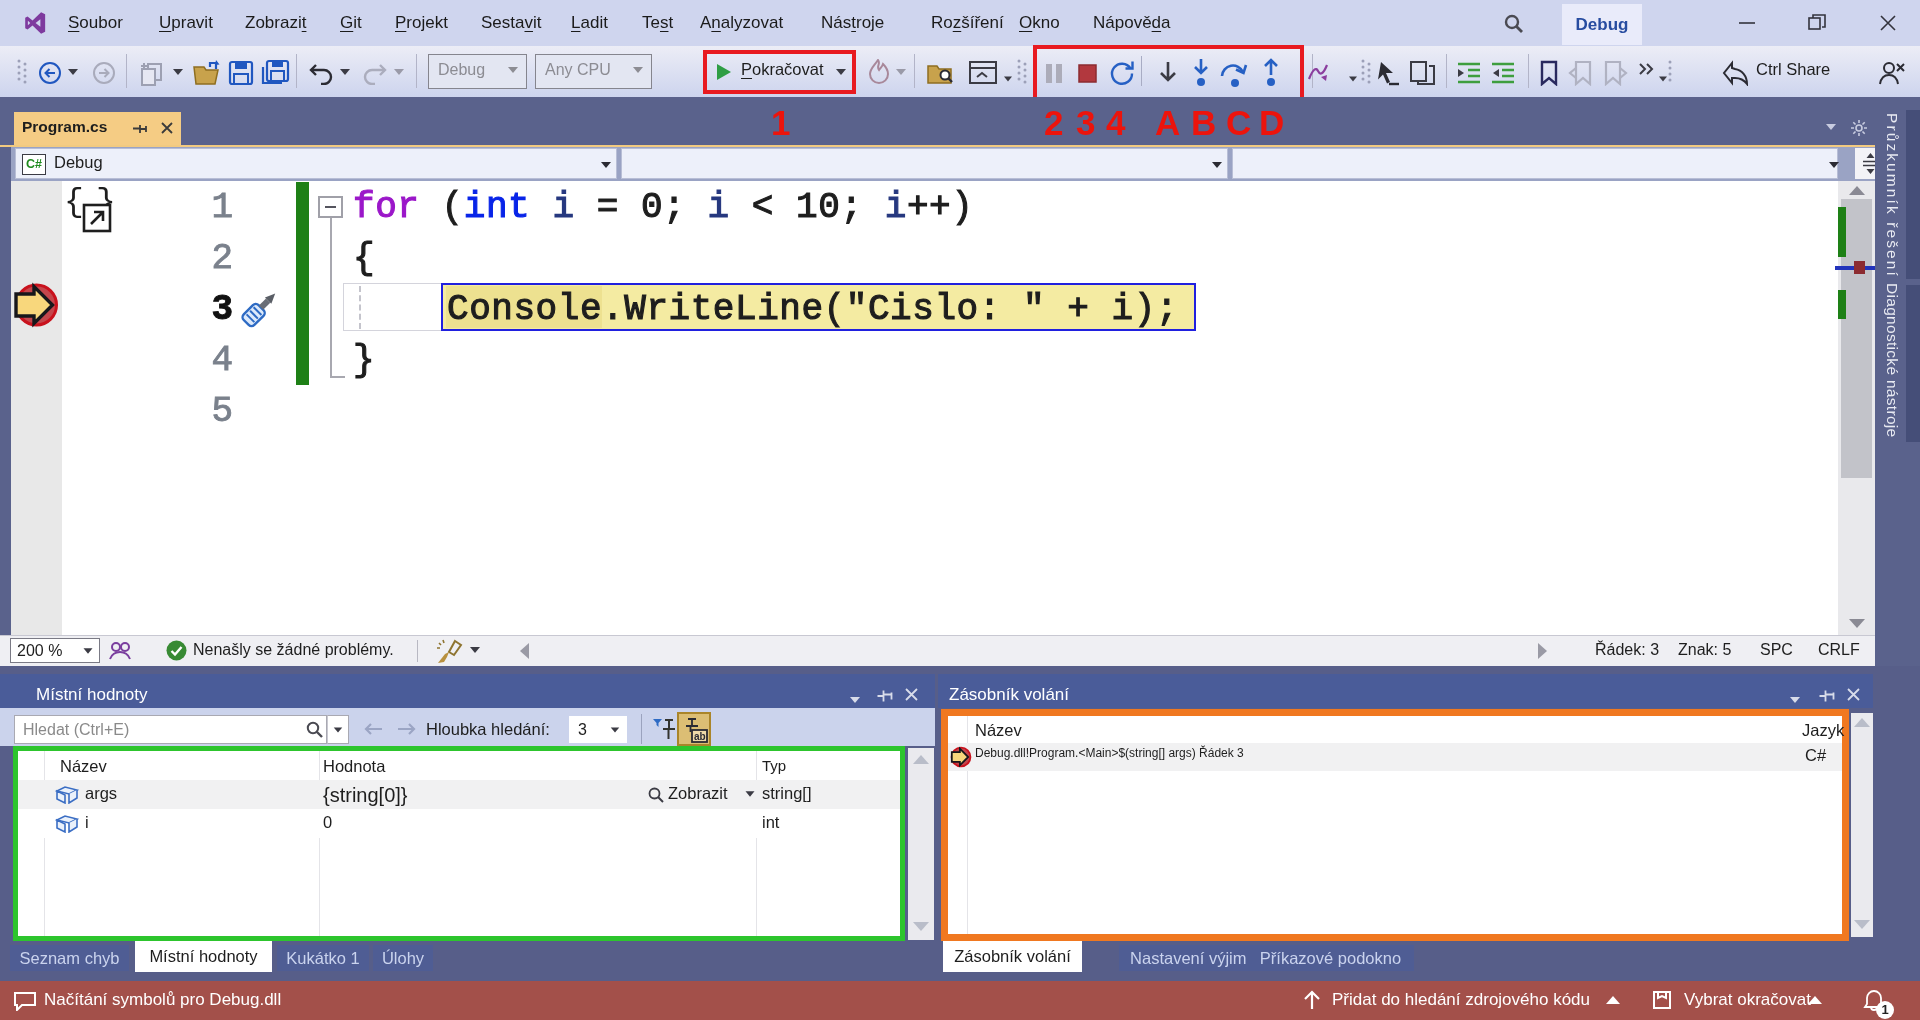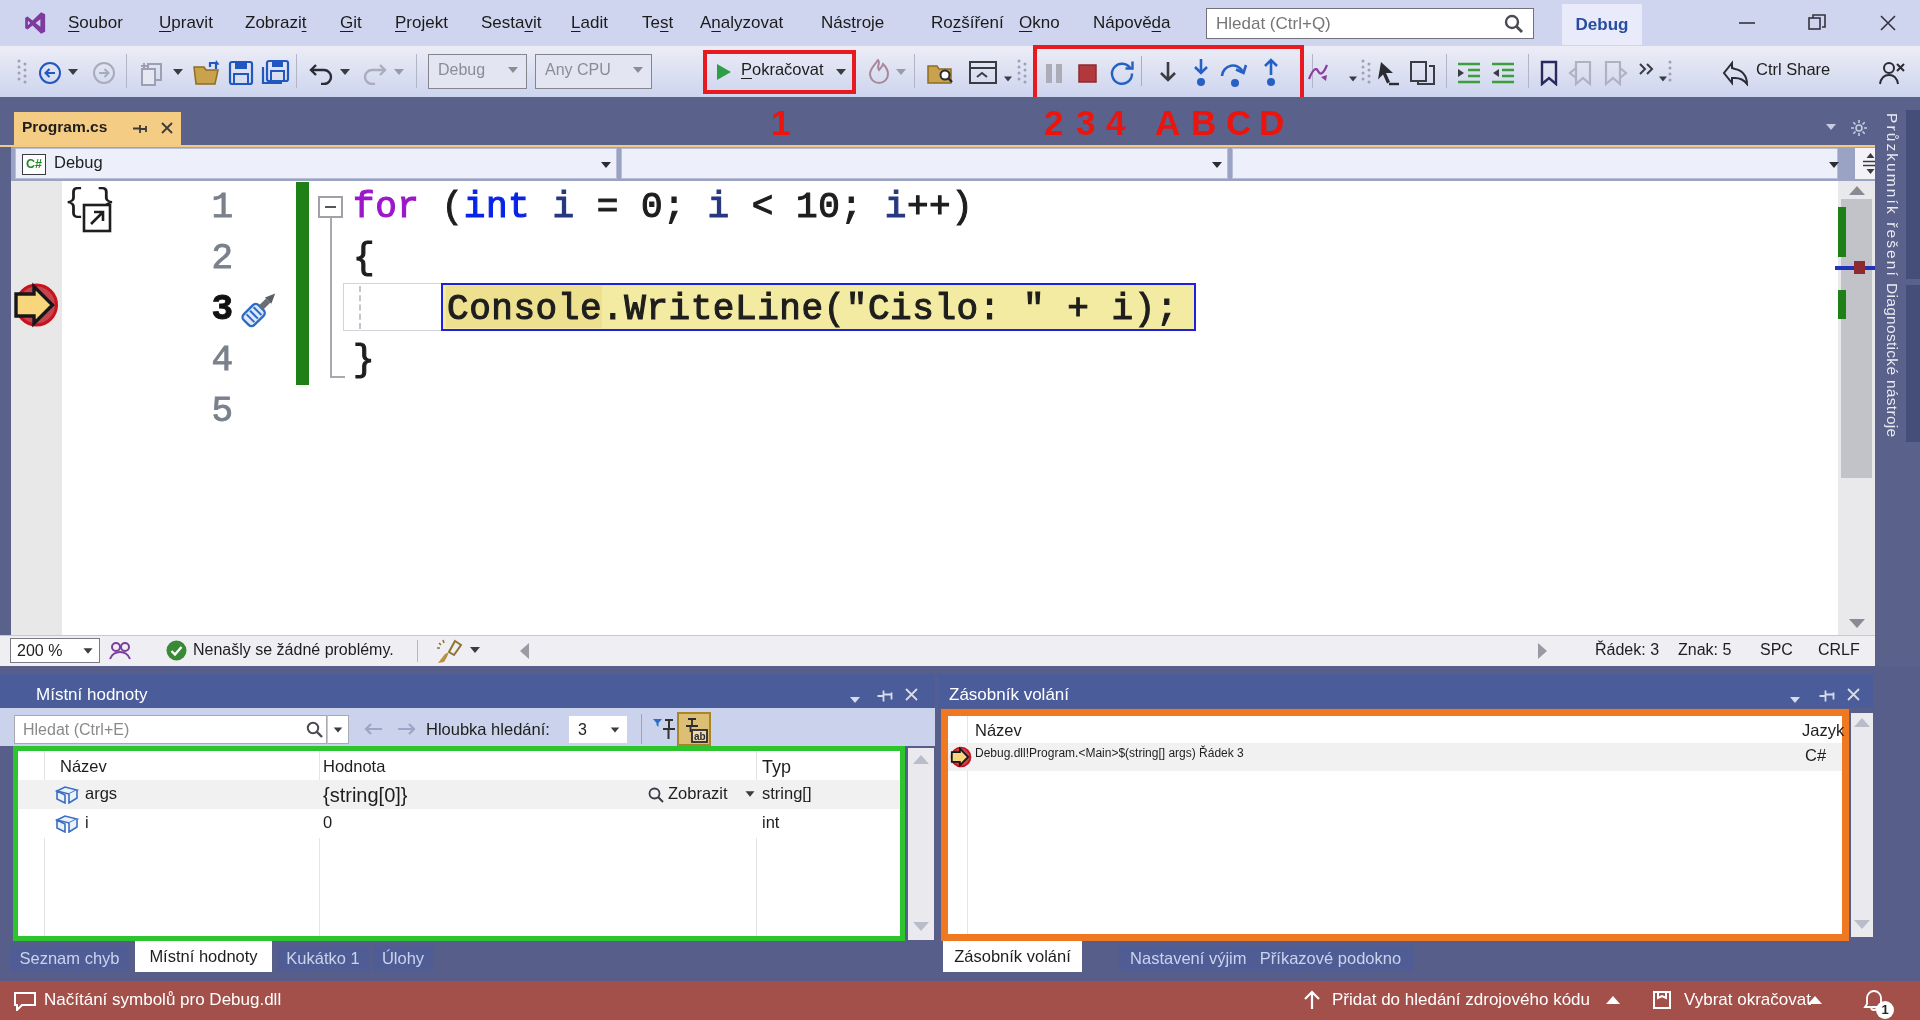--- a/index.html
+++ b/index.html
@@ -56,21 +56,20 @@
 <span class="menuitem" style="left:340px"><span class="mn">G</span>it</span>
 <span class="menuitem" style="left:395px"><span class="mn">P</span>rojekt</span>
 <span class="menuitem" style="left:481px">Sesta<span class="mn">v</span>it</span>
 <span class="menuitem" style="left:571px"><span class="mn">L</span>adit</span>
 <span class="menuitem" style="left:642px">Te<span class="mn">s</span>t</span>
 <span class="menuitem" style="left:700px">A<span class="mn">n</span>alyzovat</span>
 <span class="menuitem" style="left:821px">Nás<span class="mn">t</span>roje</span>
 <span class="menuitem" style="left:931px">Ro<span class="mn">z</span>šíření</span>
 <span class="menuitem" style="left:1019px"><span class="mn">O</span>kno</span>
 <span class="menuitem" style="left:1093px">Nápově<span class="mn">d</span>a</span>
-<div id="searchbox">Hledat (Ctrl+Q)</div>
 <svg class="abs" style="left:1503px;top:13px" width="22" height="22" viewBox="0 0 22 22">
       <circle cx="9" cy="9" r="6" fill="none" stroke="#4a4a52" stroke-width="2.4"></circle>
       <line x1="13.5" y1="13.5" x2="19" y2="19" stroke="#4a4a52" stroke-width="2.8"></line>
     </svg>
 <div id="dbglabel">Debug</div>
 <svg class="abs" style="left:1738px;top:14px" width="18" height="18" viewBox="0 0 18 18">
       <line x1="1" y1="9" x2="17" y2="9" stroke="#33333c" stroke-width="1.6"></line>
     </svg>
 <svg class="abs" style="left:1808px;top:14px" width="18" height="18" viewBox="0 0 18 18">
       <rect x="1" y="4" width="11" height="11" fill="none" stroke="#33333c" stroke-width="1.6"></rect>
@@ -446,21 +445,21 @@
       <rect x="9" y="13" width="15" height="12" fill="#EED9A8" stroke="#2b2b33" stroke-width="1.8"></rect>
       <text x="11" y="23" font-size="10" font-weight="bold" fill="#2b2b33" font-family="Liberation Sans">ab</text>
     </svg>
 </div>
 <div class="abs" style="left:13px;top:746px;width:892px;height:195px;background:#fff;border:5px solid #2DC52D">
   <div class="abs" style="left:26px;top:0;width:1px;height:185px;background:#E4E4E8"></div>
   <div class="abs" style="left:301px;top:0;width:1px;height:185px;background:#E4E4E8"></div>
   <div class="abs" style="left:738px;top:0;width:1px;height:185px;background:#E4E4E8"></div>
   <span class="abs" style="left:42px;top:6px;font-size:16.5px">Název</span>
   <span class="abs" style="left:305px;top:6px;font-size:16.5px">Hodnota</span>
-  <span class="abs" style="left:744px;top:6px;font-size:18px">Typ</span>
+  <span class="abs" style="left:744px;top:6px;font-size:15px">Typ</span>
   <div class="abs" style="left:0px;top:29px;width:882px;height:29px;background:#F1F1F2">
     <svg class="abs" style="left:37px;top:5px" width="24" height="19" viewBox="0 0 24 19">
         <path d="M2 6l8-4 12 3-8 4z" fill="#EAF1FB" stroke="#3B6EC4" stroke-width="1.6"></path>
         <path d="M2 6v8l8 4v-8zM22 5v8l-8 5v-9" fill="#EAF1FB" stroke="#3B6EC4" stroke-width="1.6"></path>
       </svg>
     <span class="abs" style="left:67px;top:4px;font-size:16.5px">args</span>
     <span class="abs" style="left:305px;top:4px;font-size:20px">{string[0]}</span>
     <svg class="abs" style="left:629px;top:6px" width="18" height="18" viewBox="0 0 18 18">
         <circle cx="7.5" cy="7.5" r="5" fill="none" stroke="#3b3b44" stroke-width="1.8"></circle>
         <line x1="11" y1="11" x2="16" y2="16" stroke="#3b3b44" stroke-width="2"></line>

